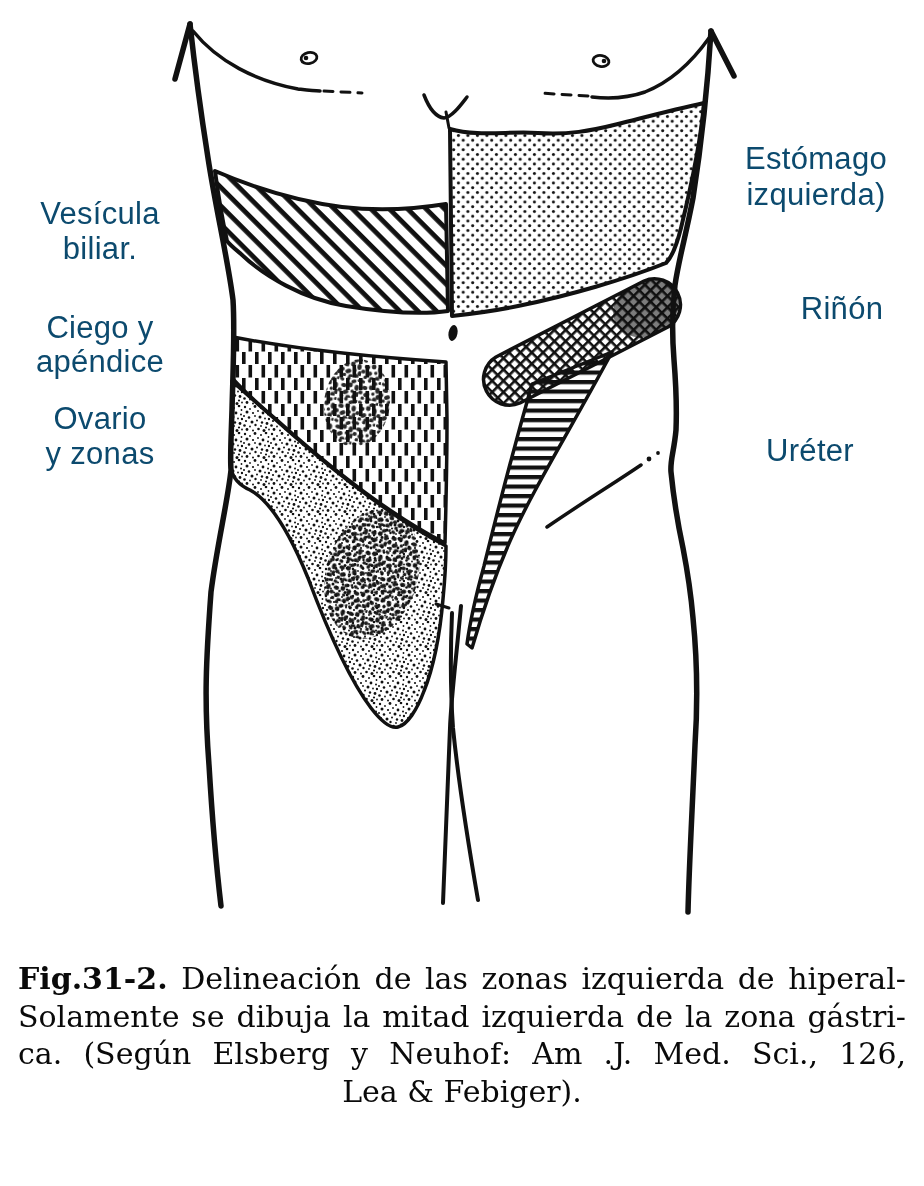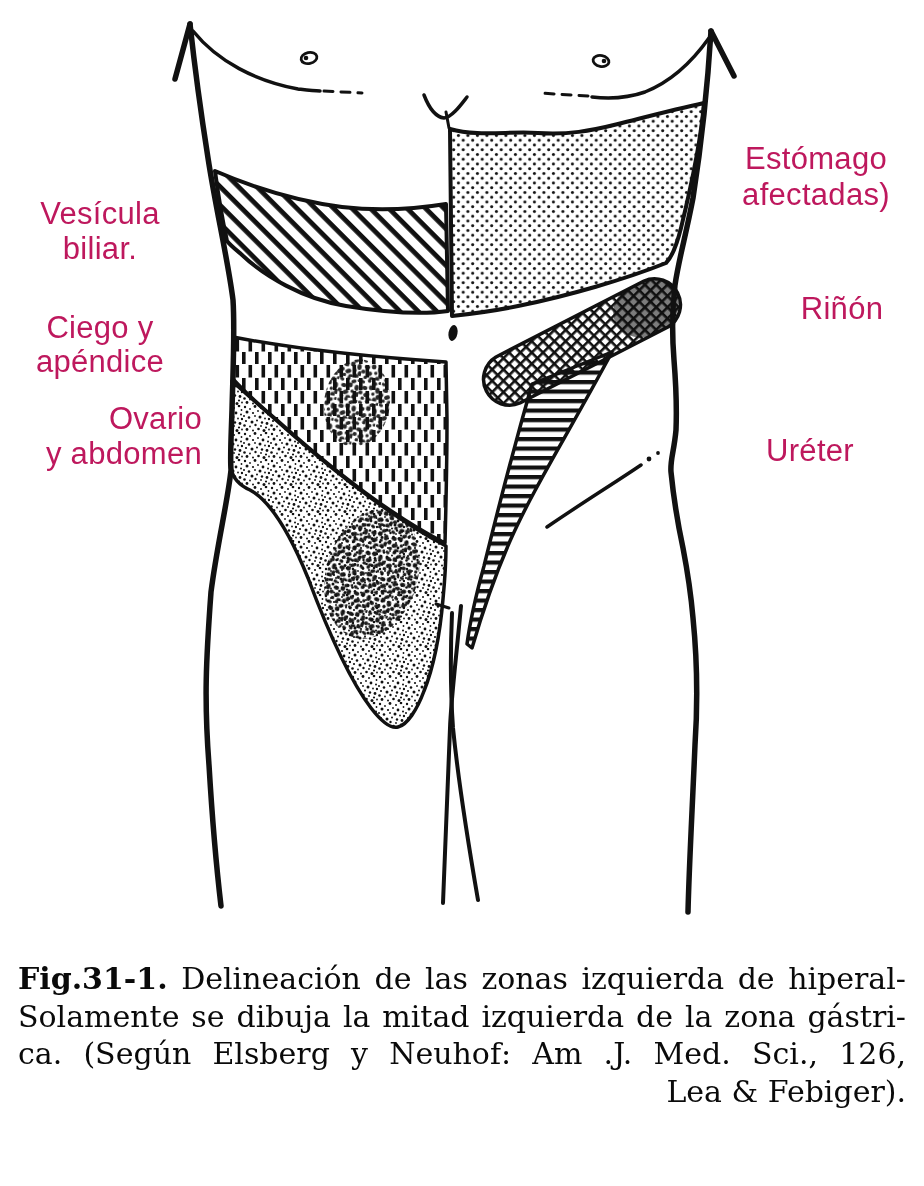--- a/index.html
+++ b/index.html
@@ -4,30 +4,30 @@
 <style>
   html,body{margin:0;padding:0;background:#888;}
   .page{
     position:relative;width:924px;height:1186px;background:#ffffff;
     overflow:hidden;font-family:"Liberation Sans",sans-serif;color:#111;
     margin:0 auto;
   }
   .diagram-svg{position:absolute;left:0;top:0;}
   .zone-label{
     position:absolute;text-align:center;font-size:31px;line-height:35px;
-    letter-spacing:.3px;color:#be185d;
+    letter-spacing:.3px;color:#0c4a6e;
   }
   .caption{
     position:absolute;left:18px;width:888px;top:960px;
     font-family:"DejaVu Serif","Liberation Serif",serif;
     font-size:30px;line-height:37.6px;color:#0a0a0a;
   }
   .cap-line{width:100%;}
   .cap-just{text-align:justify;text-align-last:justify;}
-  .cap-center{text-align:right;}
+  .cap-center{text-align:center;}
   .figno{font-weight:bold;}
 </style>
 </head>
 <body>
 
 <div class="page">
 
   <svg class="diagram-svg" width="924" height="960" viewBox="0 0 924 960">
     <defs>
 
@@ -183,41 +183,41 @@
   <div class="zone-label" style="left:6px;top:196px;width:188px;">
     <div>Vesícula</div>
     <div>biliar.</div>
   </div>
 
   <div class="zone-label" style="left:6px;top:311px;width:188px;line-height:34px;">
     <div>Ciego y</div>
     <div>apéndice</div>
   </div>
 
-  <div class="zone-label" style="left:14px;top:401px;width:188px;text-align:right;">
+  <div class="zone-label" style="left:6px;top:401px;width:188px;">
     <div>Ovario</div>
-    <div>y abdomen</div>
+    <div>y zonas</div>
   </div>
 
   <div class="zone-label" style="left:716px;top:141px;width:200px;line-height:36px;">
     <div>Estómago</div>
-    <div>afectadas)</div>
+    <div>izquierda)</div>
   </div>
 
   <div class="zone-label" style="left:748px;top:291px;width:188px;">
     <div>Riñón</div>
   </div>
 
   <div class="zone-label" style="left:716px;top:433px;width:188px;">
     <div>Uréter</div>
   </div>
 
   <div class="caption">
     <div class="cap-line cap-just">
-      <span class="figno">Fig.31-1.</span>
+      <span class="figno">Fig.31-2.</span>
       <span>Delineación de las zonas izquierda de hiperal-</span>
     </div>
     <div class="cap-line cap-just">Solamente se dibuja la mitad izquierda de la zona gástri-</div>
     <div class="cap-line cap-just">ca. (Según Elsberg y Neuhof: Am .J. Med. Sci., 126,</div>
     <div class="cap-line cap-center">Lea &amp; Febiger).</div>
   </div>
 
 </div>
 
 </body></html>

